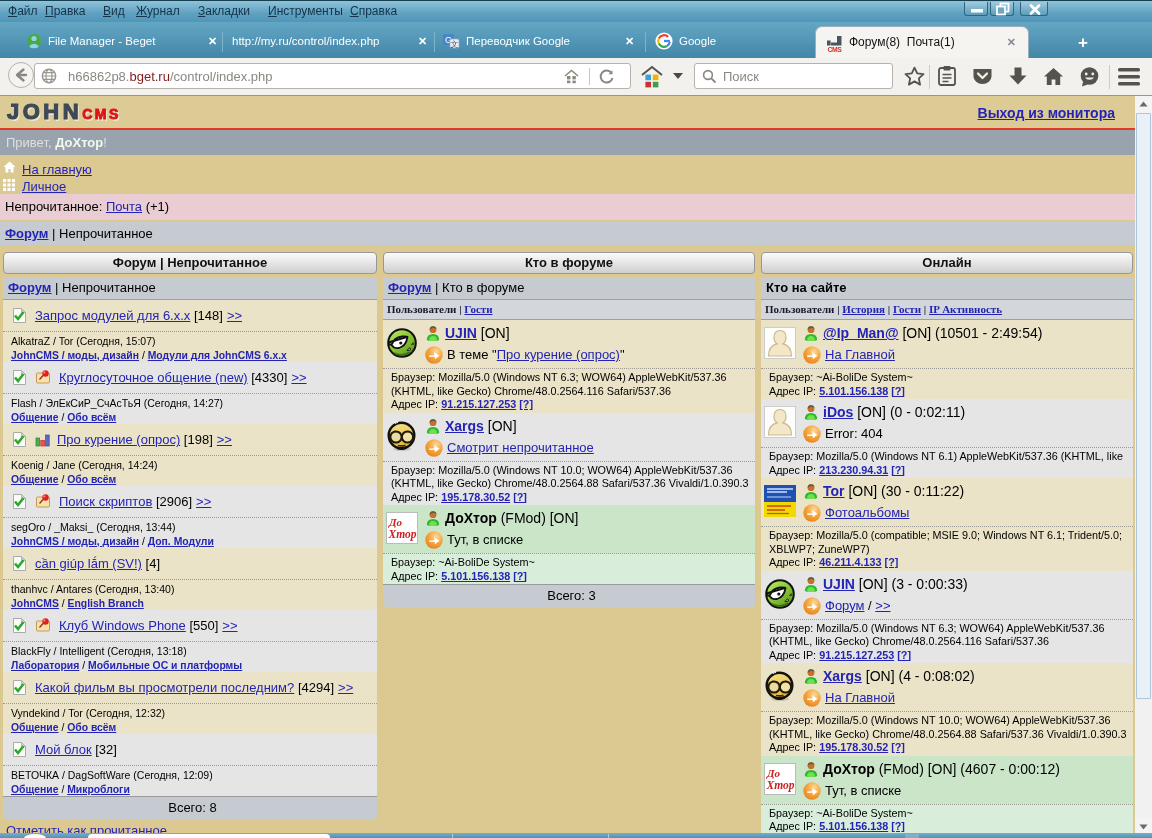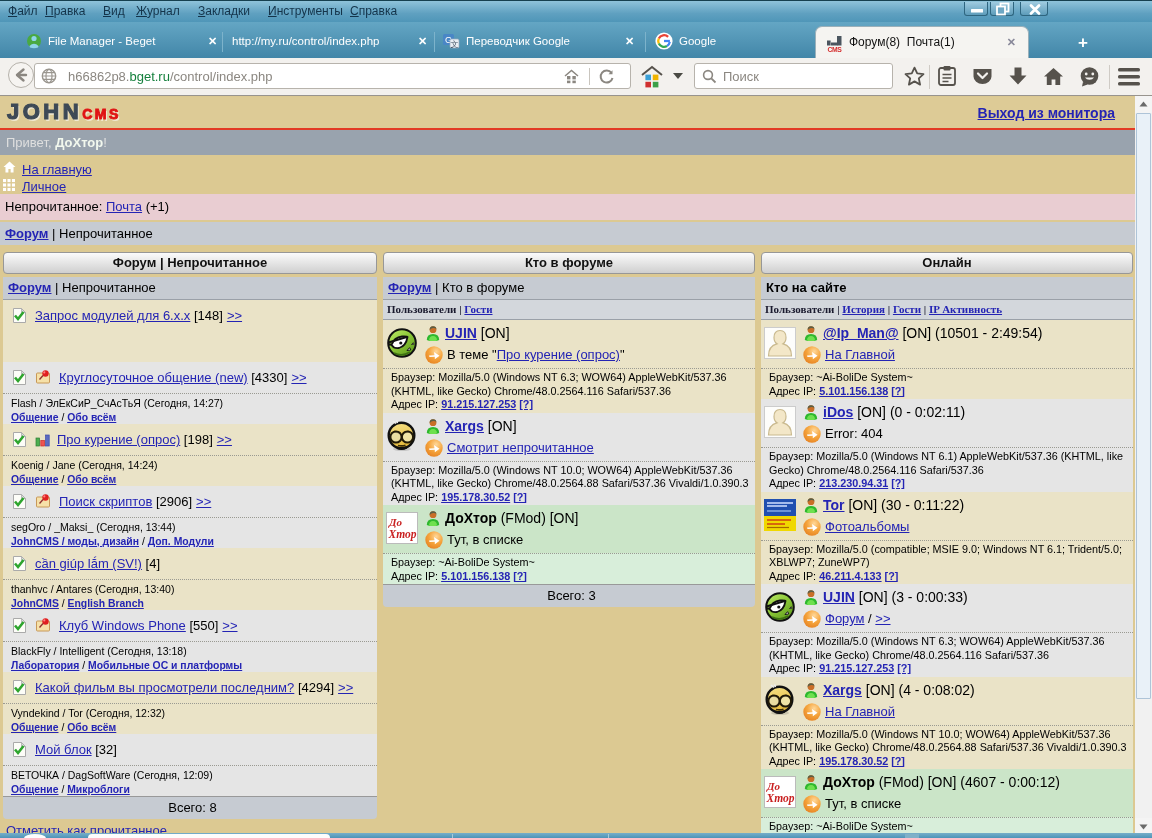--- a/index.html
+++ b/index.html
@@ -145,21 +145,21 @@
 <div id="backbtn"><svg width="24" height="24" viewBox="0 0 24 24">
         <path d="M14.5 6.5 L8 12 l6.5 5.5" fill="none" stroke="#8b8781" stroke-width="2.4" stroke-linecap="round" stroke-linejoin="round"></path>
         <path d="M8.5 12 H17" stroke="#8b8781" stroke-width="2.4" stroke-linecap="round"></path>
       </svg></div>
 <div id="urlbar">
  <svg style="position:absolute;left:6px;top:4px" width="16" height="16" viewBox="0 0 16 16">
         <circle cx="8" cy="8" r="6.7" fill="none" stroke="#9a968f" stroke-width="1.4"></circle>
         <ellipse cx="8" cy="8" rx="3" ry="6.7" fill="none" stroke="#9a968f" stroke-width="1.2"></ellipse>
         <path d="M1.3 8 H14.7 M2.3 4.6 H13.7 M2.3 11.4 H13.7" stroke="#9a968f" stroke-width="1.2" fill="none"></path>
       </svg>
- <span style="position:absolute;left:33px;top:5px;font-size:13px;color:#8b8781;">h66862p8.<span style="color:#15803d;">bget.ru</span>/control/index.php</span>
+ <span style="position:absolute;left:33px;top:5px;font-size:13px;color:#8b8781;">h66862p8.<span style="color:#7f1d1d;">bget.ru</span>/control/index.php</span>
  <svg style="position:absolute;right:50px;top:4px" width="17" height="17" viewBox="0 0 17 17">
         <path d="M2 8 L8.5 2.5 L15 8" fill="none" stroke="#8b8781" stroke-width="1.5"></path>
         <rect x="4" y="8" width="3.4" height="3.4" fill="#8b8781"></rect>
         <rect x="9.4" y="8" width="3.4" height="3.4" fill="#8b8781"></rect>
         <rect x="4" y="12.6" width="3.4" height="2.6" fill="#8b8781"></rect>
         <rect x="9.4" y="12.6" width="3.4" height="2.6" fill="#8b8781"></rect>
       </svg>
  <div style="position:absolute;right:40px;top:4px;width:1px;height:17px;background:#c9c5be;"></div>
  <svg style="position:absolute;right:14px;top:3px" width="19" height="19" viewBox="0 0 19 19">
         <path d="M14.5 6 A6 6 0 1 0 15.5 11" fill="none" stroke="#8b8781" stroke-width="2"></path>
@@ -247,20 +247,24 @@
 <div id="crumb"><span style="margin-left:5px;"><a href="#" style="font-weight:bold;">Форум</a> | Непрочитанное</span></div>
 <div class="col" id="col1">
 <div class="colhead">Форум | Непрочитанное</div>
 <div class="subbar"><a href="#" style="font-weight:bold;">Форум</a> | Непрочитанное</div>
 <div class="topic beige">
         <div class="trow"><svg class="ic1" width="17" height="17" viewBox="0 0 17 17">
             <path d="M2.5 1.5 h8 l4 4 v10 h-12Z" fill="#fdfdf8" stroke="#aaa" stroke-width="1"></path>
             <path d="M10.5 1.5 v4 h4Z" fill="#ddd" stroke="#aaa" stroke-width="0.8"></path>
             <path d="M4 8.5 l3 3.5 5.5-7" fill="none" stroke="#2ea52e" stroke-width="2.6"></path>
           </svg><a href="#">Запрос модулей для 6.x.x</a>&nbsp;[148] <a href="#" style="margin-left:4px;">&gt;&gt;</a></div>
+<div class="tmeta">
+          <div class="m1">AlkatraZ / Tor (Сегодня, 15:07)</div>
+          <div><a href="#">JohnCMS / моды, дизайн</a> / <a href="#">Модули для JohnCMS 6.x.x</a></div>
+        </div>
       </div>
 <div class="topic lite">
         <div class="trow"><svg class="ic1" width="17" height="17" viewBox="0 0 17 17">
             <path d="M2.5 1.5 h8 l4 4 v10 h-12Z" fill="#fdfdf8" stroke="#aaa" stroke-width="1"></path>
             <path d="M10.5 1.5 v4 h4Z" fill="#ddd" stroke="#aaa" stroke-width="0.8"></path>
             <path d="M4 8.5 l3 3.5 5.5-7" fill="none" stroke="#2ea52e" stroke-width="2.6"></path>
           </svg><svg class="ic1" width="17" height="17" viewBox="0 0 17 17">
             <rect x="1.5" y="4" width="13" height="10" rx="1" fill="#f6e1a8" stroke="#c89858" stroke-width="1"></rect>
             <circle cx="10.5" cy="4.5" r="3.2" fill="#e02020"></circle>
             <circle cx="9.3" cy="3.4" r="1.1" fill="#ff8080"></circle>
@@ -517,21 +521,20 @@
             <use href="#person"></use>
           </svg>
           <div class="uline1"><a class="uname" href="#">iDos</a> <span class="blk">[ON] (0 - 0:02:11)</span></div>
           <svg class="uarrow" width="18" height="18">
             <use href="#oarrow"></use>
           </svg>
           <div class="uline2"><span class="blk">Error: 404</span></div>
         </div>
  <div class="umeta lite">
           <div class="ml">Браузер: Mozilla/5.0 (Windows NT 6.1) AppleWebKit/537.36 (KHTML, like</div>
-          <div class="ml">Gecko) Chrome/48.0.2564.116 Safari/537.36</div>
           <div class="ml">Адрес IP: <a href="#">213.230.94.31</a> <a href="#">[?]</a></div>
         </div>
 </div>
 <div class="ublock">
  <div class="utop beige">
           <svg class="av">
             <use href="#av-tor"></use>
           </svg>
           <svg class="uicon" width="16" height="16">
             <use href="#person"></use>

